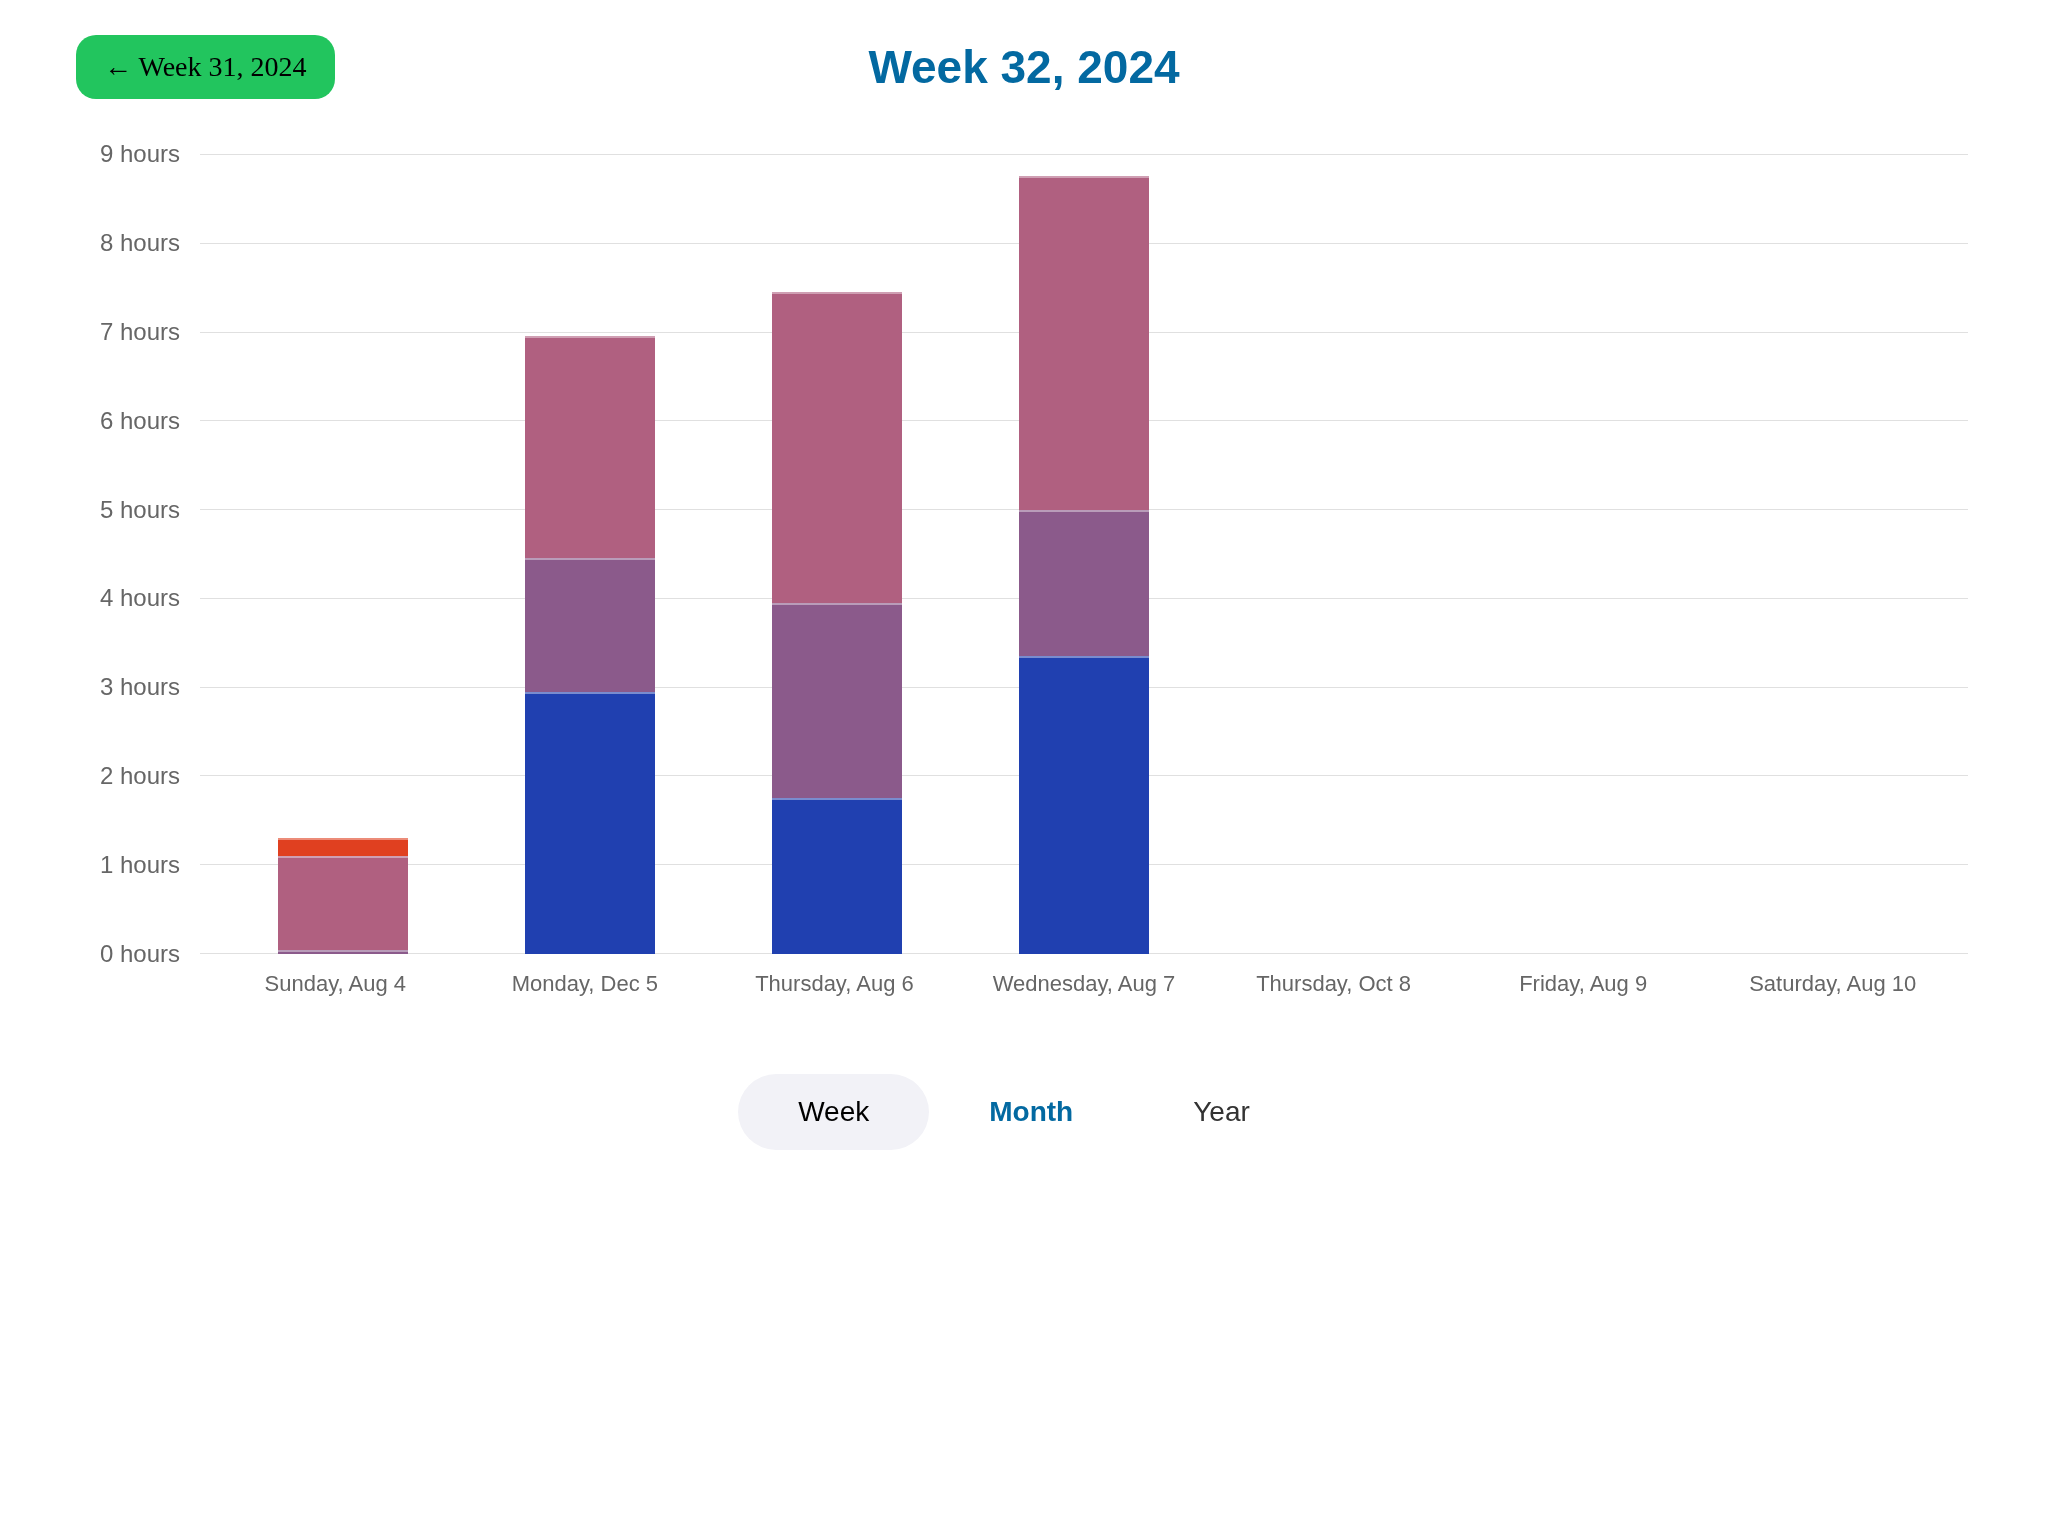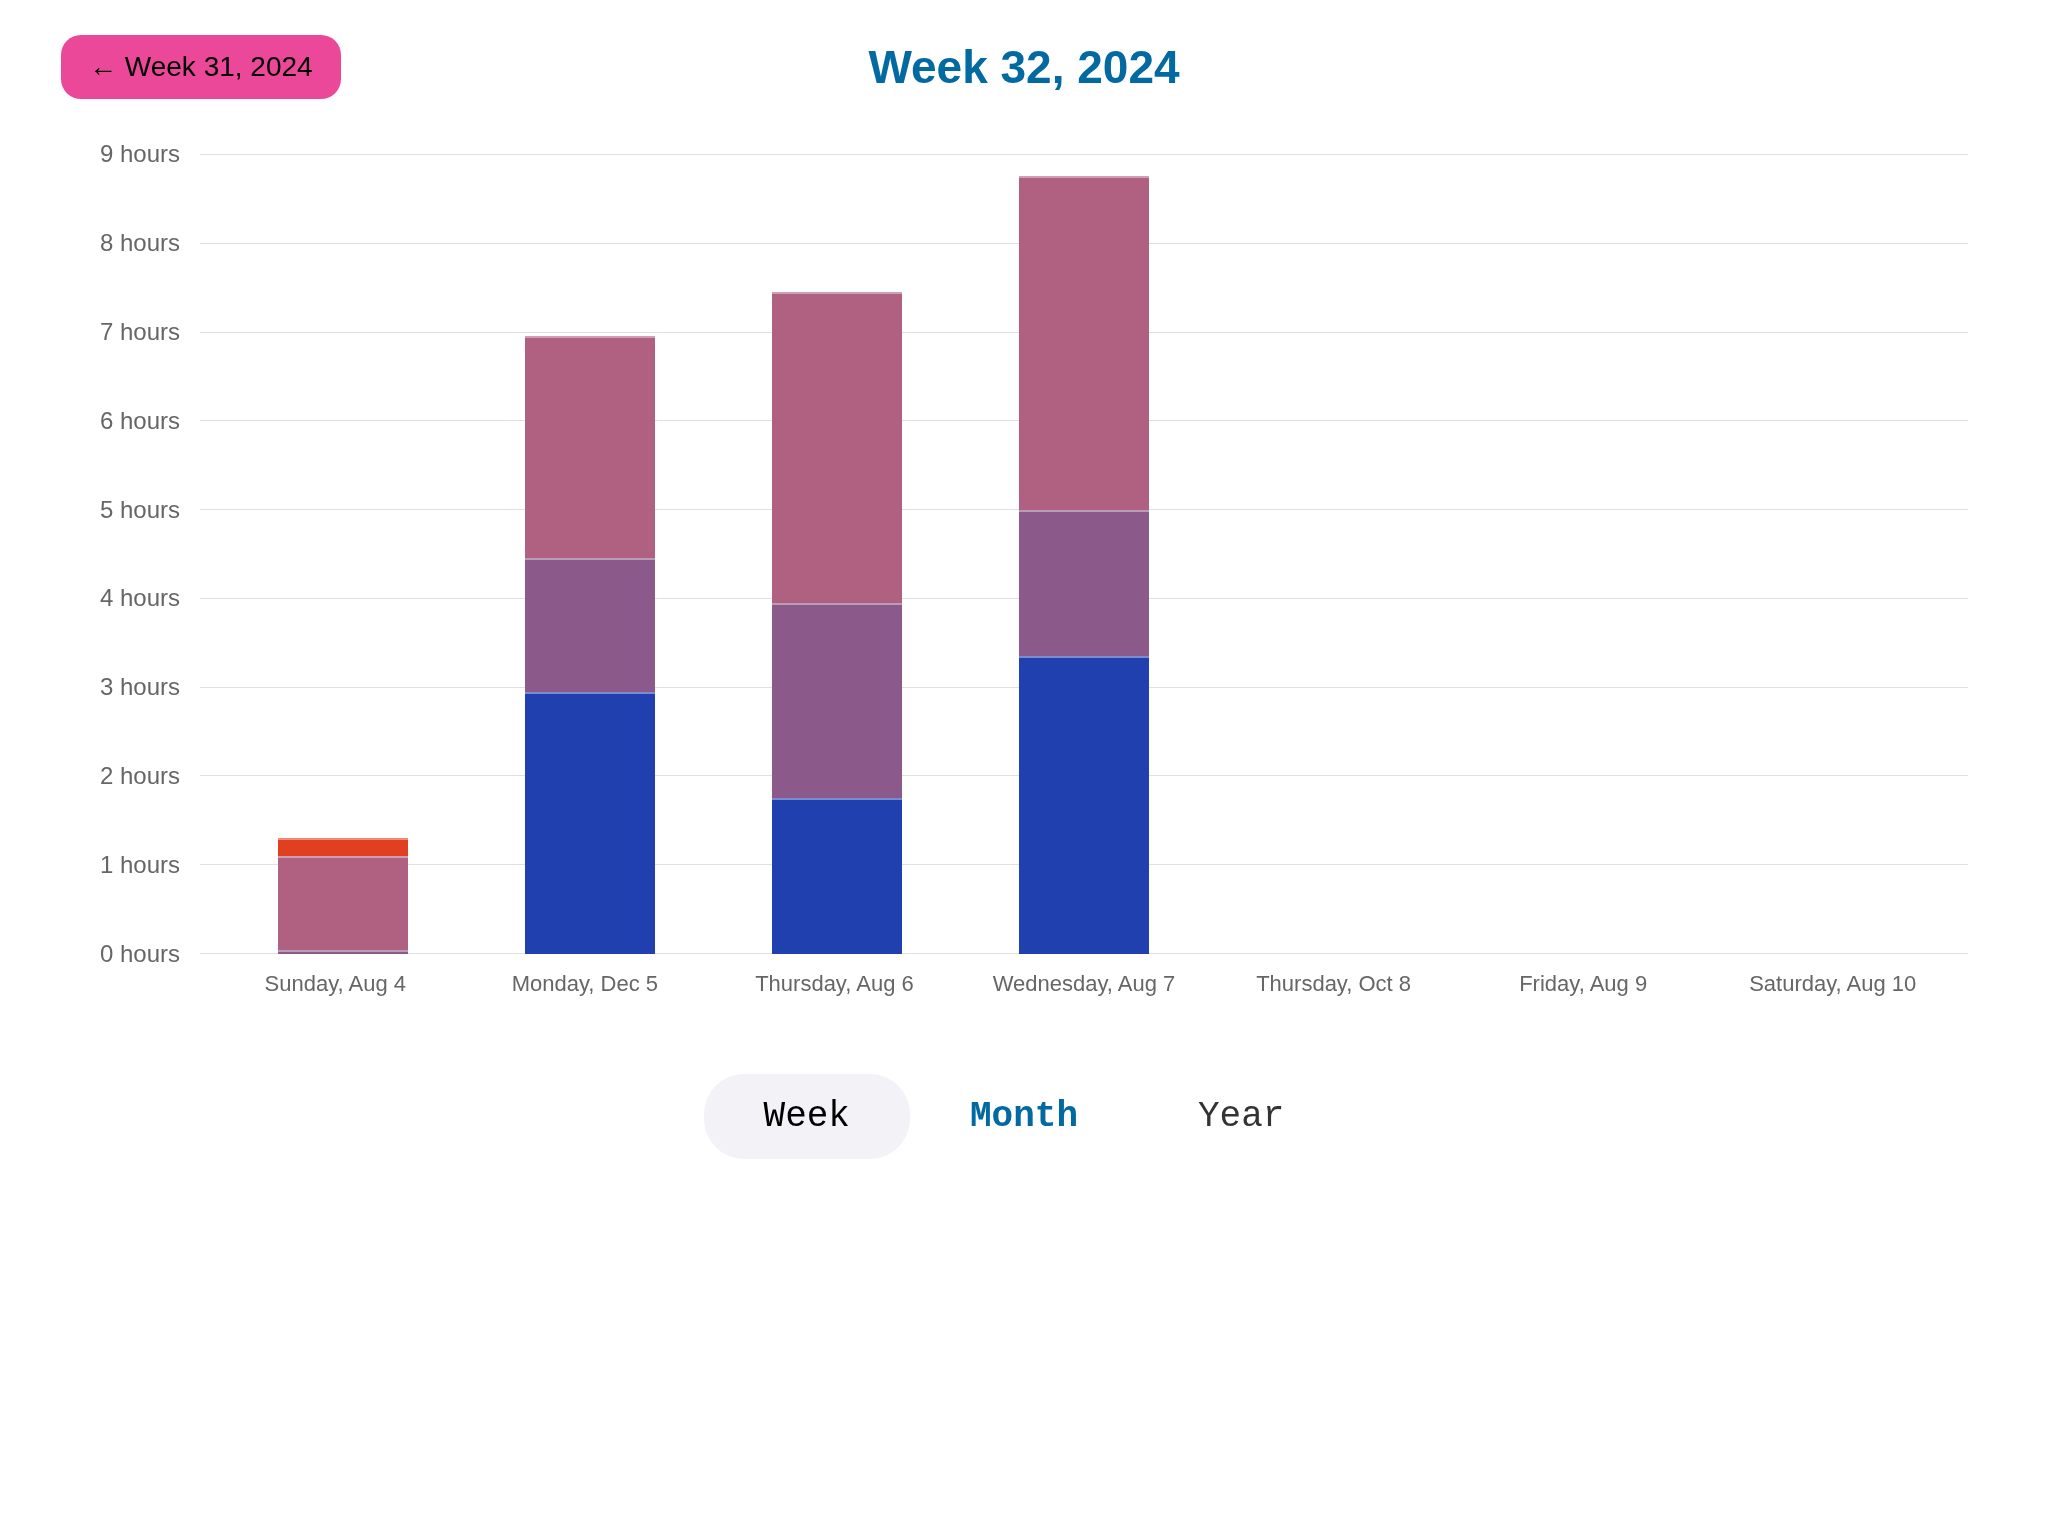--- a/index.html
+++ b/index.html
@@ -13,31 +13,32 @@
     }
     .header {
       display: flex;
       align-items: center;
       justify-content: center;
       padding: 40px 60px 20px;
       position: relative;
     }
     .back-button {
       position: absolute;
-      left: 61px;
-      background: #ec4899;
+      left: 76px;
+      background: #22c55e;
       border: none;
       border-radius: 20px;
       padding: 16px 28px;
       font-size: 28px;
       cursor: pointer;
       display: flex;
       align-items: center;
       gap: 8px;
       color: #000;
+      font-family: Liberation Serif, serif;
     }
     .page-title {
       font-size: 46px;
       font-weight: 700;
       color: #0369a1;
     }
     .chart-container {
       display: flex;
       padding: 40px 80px 0 80px;
       height: 900px;
@@ -124,27 +125,26 @@
       text-align: center;
     }
     .controls {
       display: flex;
       justify-content: center;
       gap: 0;
       margin-top: 60px;
     }
     .period-btn {
       padding: 22px 60px;
-      font-size: 36px;
+      font-size: 28px;
       border: none;
       cursor: pointer;
       background: transparent;
       color: #333;
       border-radius: 40px;
-      font-family: Liberation Mono, monospace;
     }
     .period-btn.active {
       background: #f2f2f7;
       color: #000;
       font-weight: 500;
     }
     .period-btn.selected {
       background: transparent;
       font-weight: 600;
       color: #0369a1;

